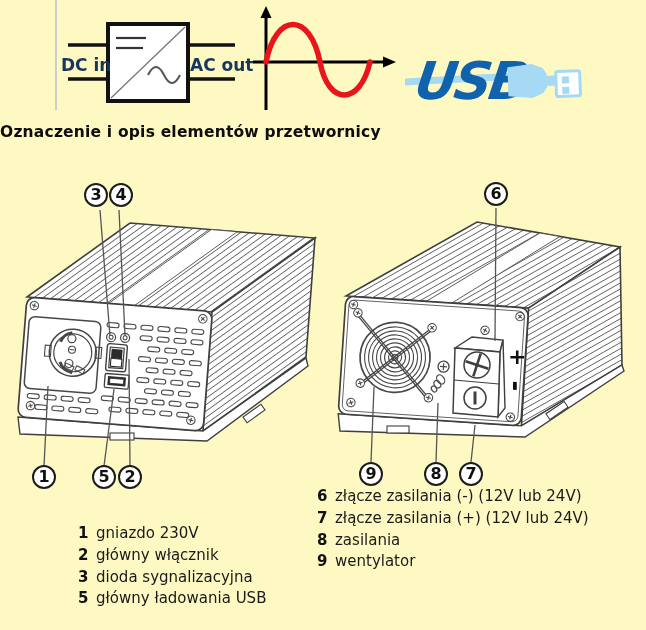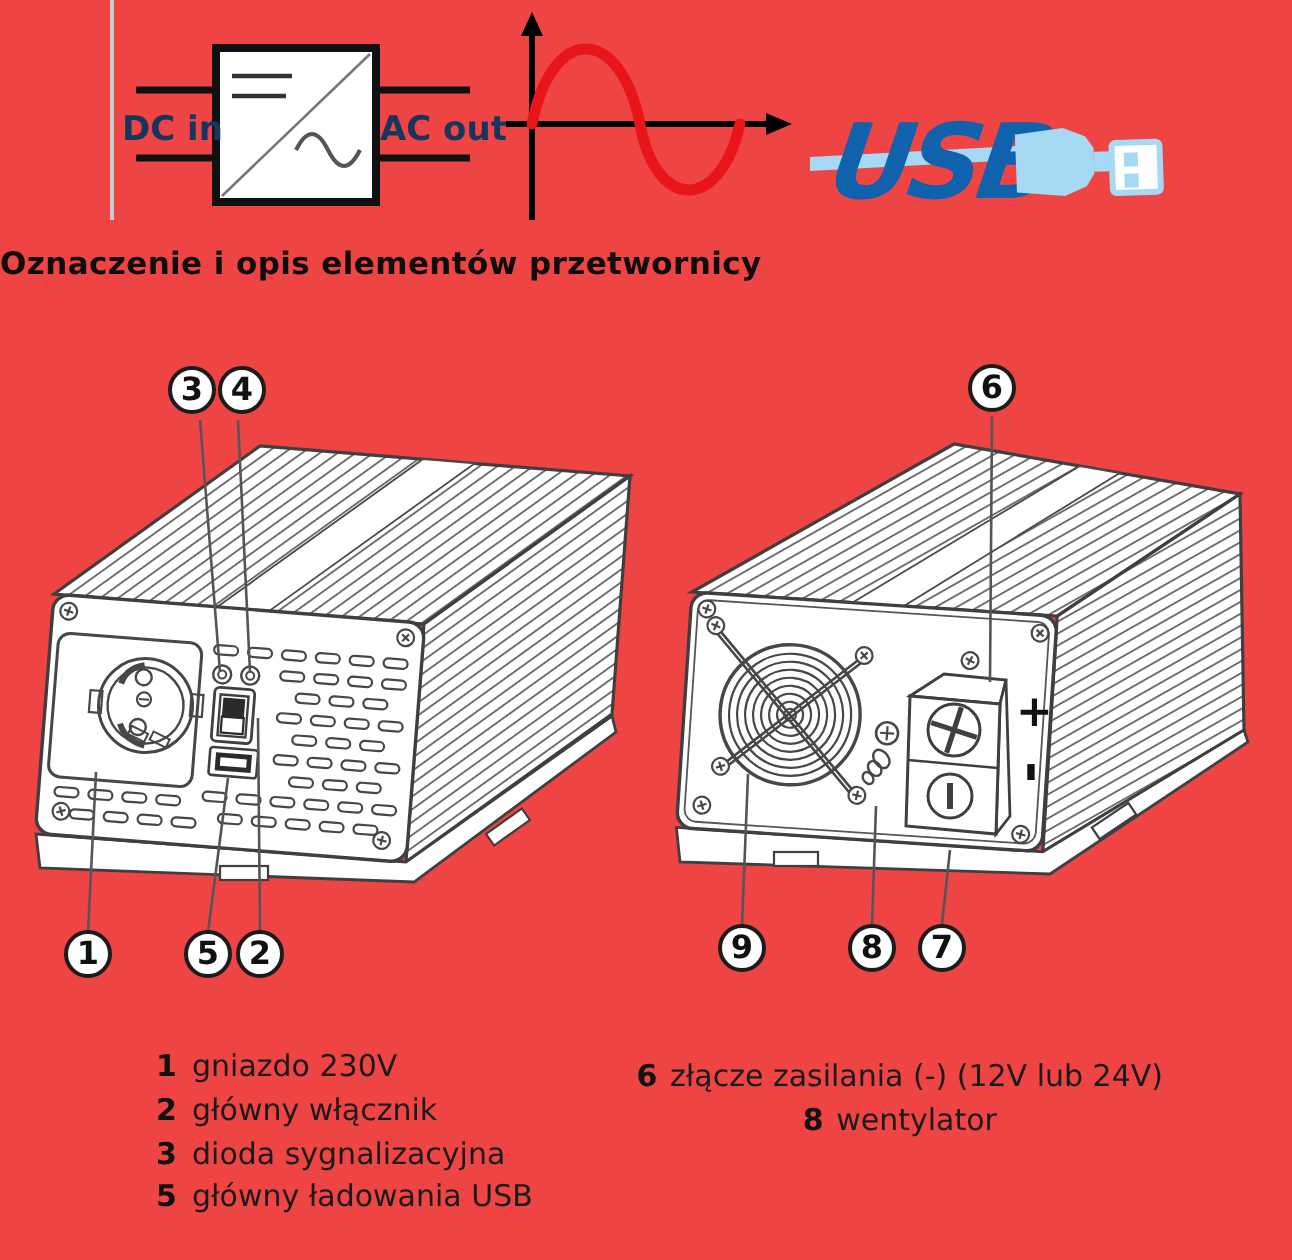--- a/index.html
+++ b/index.html
@@ -1,16 +1,16 @@
 <!DOCTYPE html>
 <html><head>
 <meta charset="utf-8">
 <style>
   html,body{margin:0;padding:0;background:#fff;}
-  .page{position:relative;width:646px;height:630px;background:#ef4444;overflow:hidden;
+  .page{position:relative;width:646px;height:630px;background:#fef9c3;overflow:hidden;
         font-family:"DejaVu Sans",sans-serif;color:#1a1a1a;}
   .vsep{position:absolute;left:55px;top:0;width:1.5px;height:110px;background:#cdcdcd;}
   .abs{position:absolute;}
   .io-label{position:absolute;font:bold 17px "DejaVu Sans",sans-serif;color:#17365d;white-space:nowrap;}
   .title{position:absolute;top:123px;left:0;right:0;text-align:left;
          font:bold 15.5px "DejaVu Sans",sans-serif;color:#0d0d0d;letter-spacing:.2px;}
   .callout{position:absolute;width:24px;height:24px;border:2.2px solid #1c1c1c;border-radius:50%;
            background:#fff;box-sizing:border-box;text-align:center;
            font:bold 16px/19px "DejaVu Sans",sans-serif;color:#111;z-index:5;}
   .plus-label{position:absolute;left:508px;top:344px;font:bold 22px "DejaVu Sans",sans-serif;color:#111;}
@@ -302,18 +302,20 @@
   <div class="callout" style="left:359px;top:462px;">9</div>
   <div class="callout" style="left:424px;top:462px;">8</div>
   <div class="callout" style="left:459px;top:462px;">7</div>
 
   <div class="legend-col" style="left:78px;top:523px;">
     <div><span class="num">1</span><span>gniazdo 230V</span></div>
     <div><span class="num">2</span><span>główny włącznik</span></div>
     <div><span class="num">3</span><span>dioda sygnalizacyjna</span></div>
     <div><span class="num">5</span><span>główny ładowania USB</span></div>
   </div>
-  <div class="legend-col" style="left:317px;top:528px;text-align:center;">
+  <div class="legend-col" style="left:317px;top:486px;">
     <div><span class="num">6</span><span>złącze zasilania (-) (12V lub 24V)</span></div>
-    <div><span class="num">8</span><span>wentylator</span></div>
+    <div><span class="num">7</span><span>złącze zasilania (+) (12V lub 24V)</span></div>
+    <div><span class="num">8</span><span>zasilania</span></div>
+    <div><span class="num">9</span><span>wentylator</span></div>
   </div>
 
 </div>
 
 </body></html>

